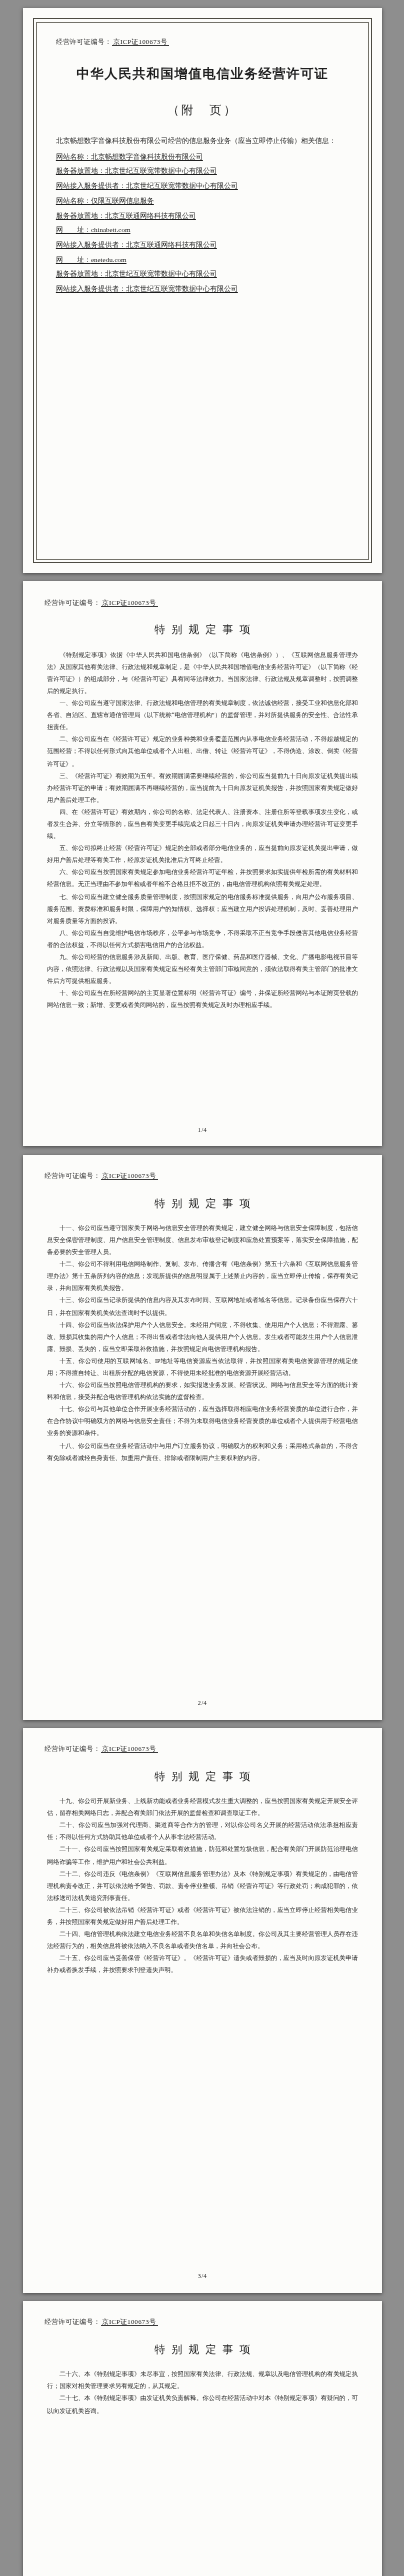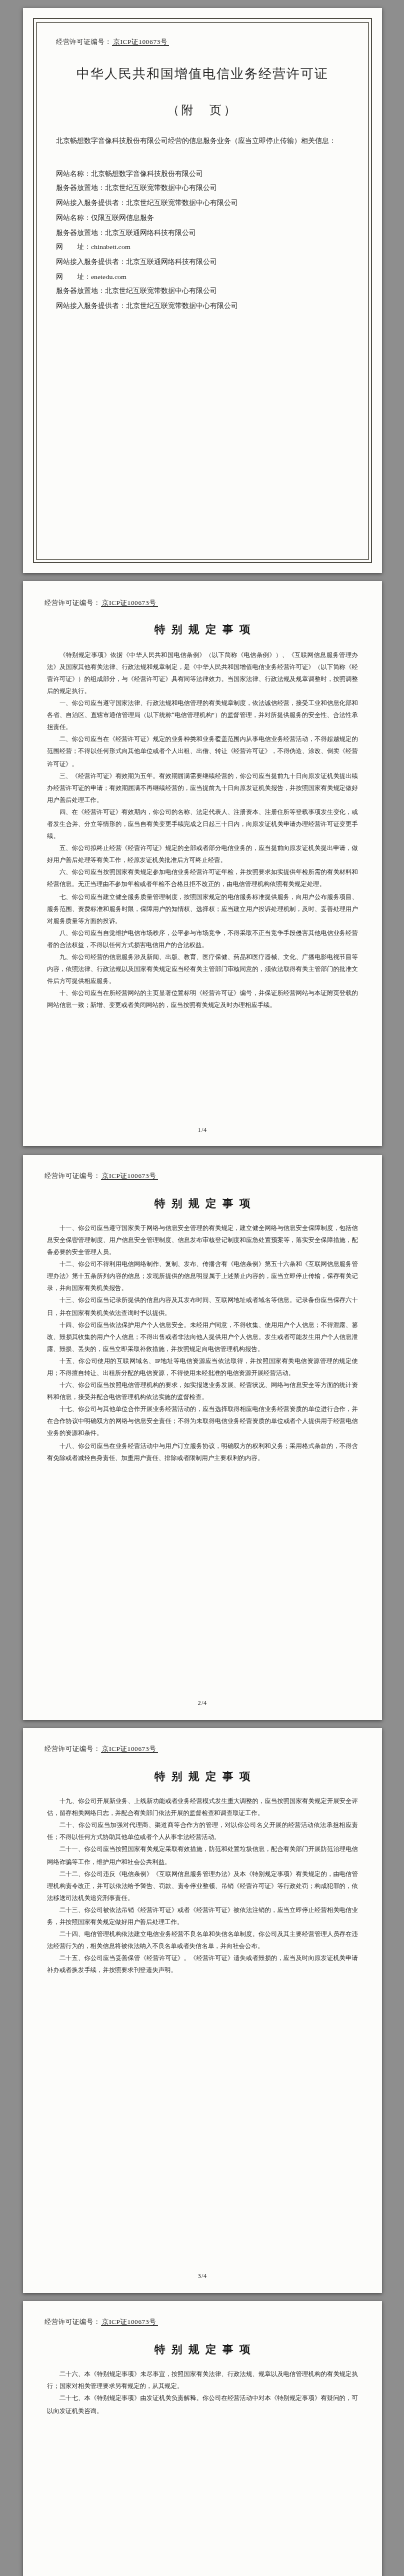--- a/index.html
+++ b/index.html
@@ -35,49 +35,49 @@
     box-sizing:border-box;
     padding:15.5px 18.5px;
     overflow:hidden;
   }
   .lic-line { font-size:6.7px; letter-spacing:0.3px; }
   .lic-num { border-bottom:0.5px solid #3a3a3a; padding:0 1.5px; }
   .cert-title {
     margin:17.5px 0 0;
     text-align:center;
     font-size:13px;
-    font-weight:normal;
+    font-weight:bold;
     letter-spacing:1px;
   }
   .cert-subtitle {
     text-align:center;
     font-size:12px;
     margin-top:19px;
     letter-spacing:2.1px;
   }
   .cert-intro {
     margin:15.5px 0 0;
     font-size:7px;
     line-height:2.1;
     text-align:justify;
   }
-  .cert-fields { margin-top:18px; }
+  .cert-fields { margin-top:1px;text-decoration:underline; }
   .cert-field {
     font-size:7px;
     line-height:2.1;
     text-align:left;
   }
 
   
   .prov-header { padding:17.5px 21.6px 0; }
   .prov-title {
     margin:15.5px 0 11.3px;
     text-align:center;
     font-size:10.8px;
-    font-weight:bold;
+    font-weight:normal;
     letter-spacing:6.2px;
     text-indent:6.2px; 
   }
   .prov-body {
     padding:0 24px;
     font-size:6.2px;
     line-height:1.95;
     text-align:justify;
   }
   .prov-para { margin:0; text-indent:2em; }

